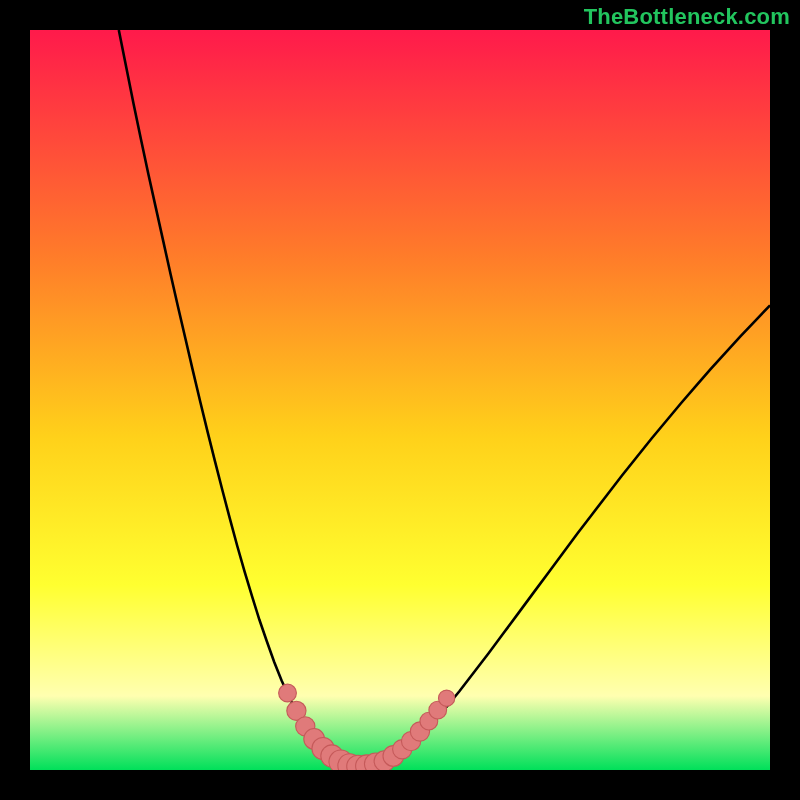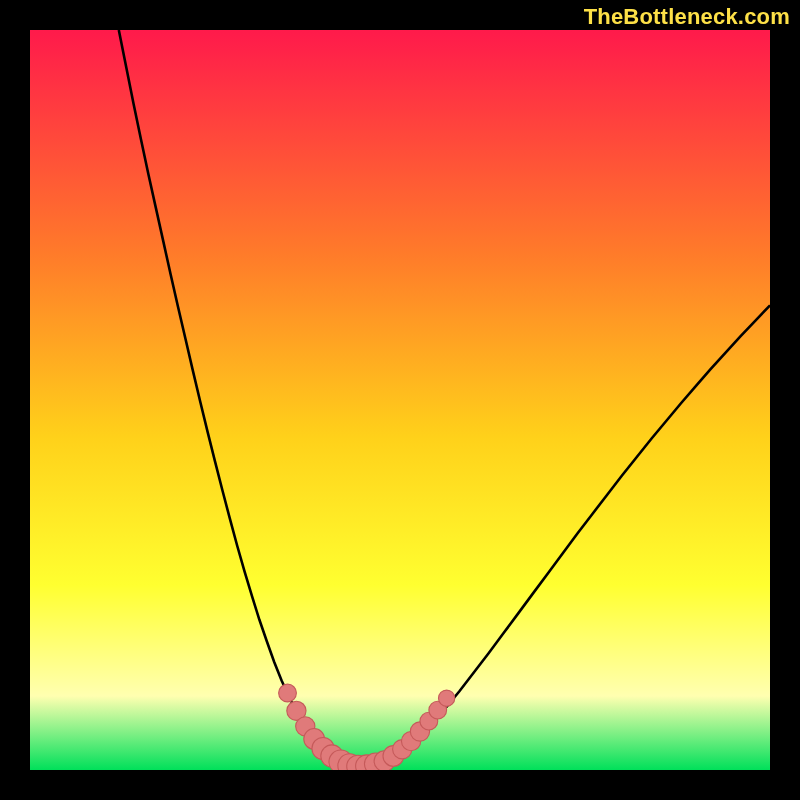--- a/index.html
+++ b/index.html
@@ -14,21 +14,21 @@
   .frame {
     position: relative;
     width: 800px;
     height: 800px;
     background: #000;
   }
   .attribution {
     position: absolute;
     top: 4px;
     right: 10px;
-    color: #fde047;
+    color: #22c55e;
     font-size: 22px;
     font-weight: 600;
     letter-spacing: 0.2px;
     z-index: 5;
   }
   .plot {
     position: absolute;
     top: 30px;
     left: 30px;
     width: 740px;

